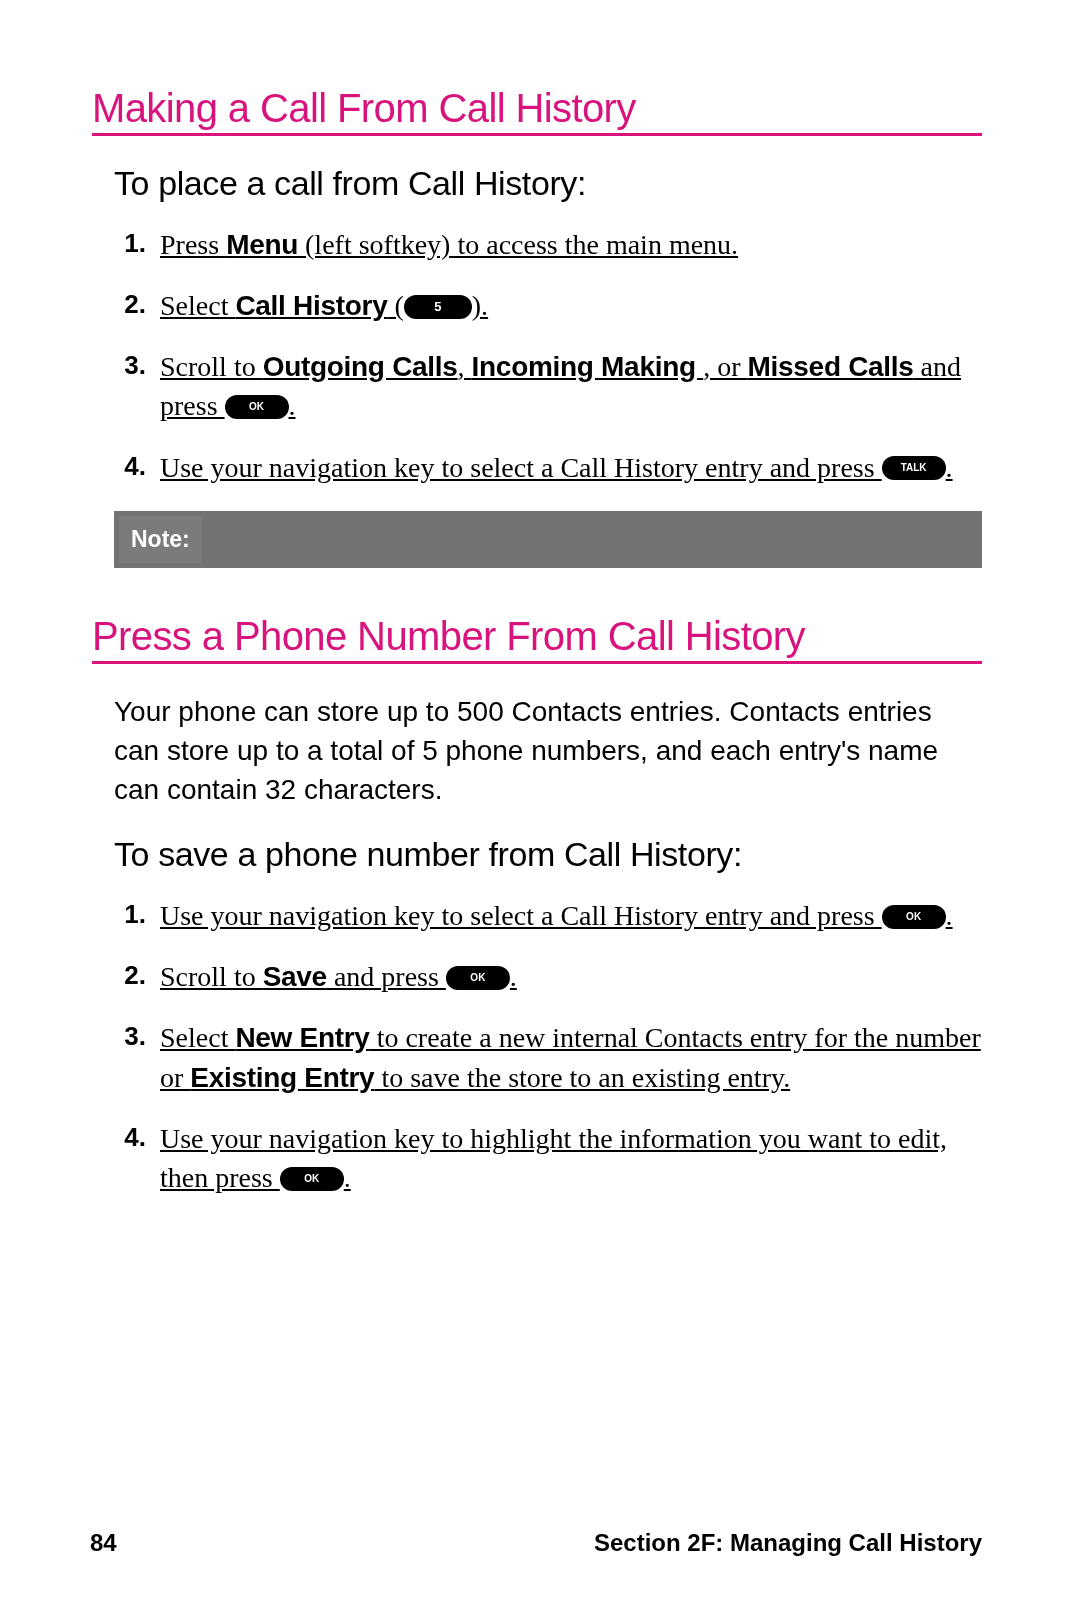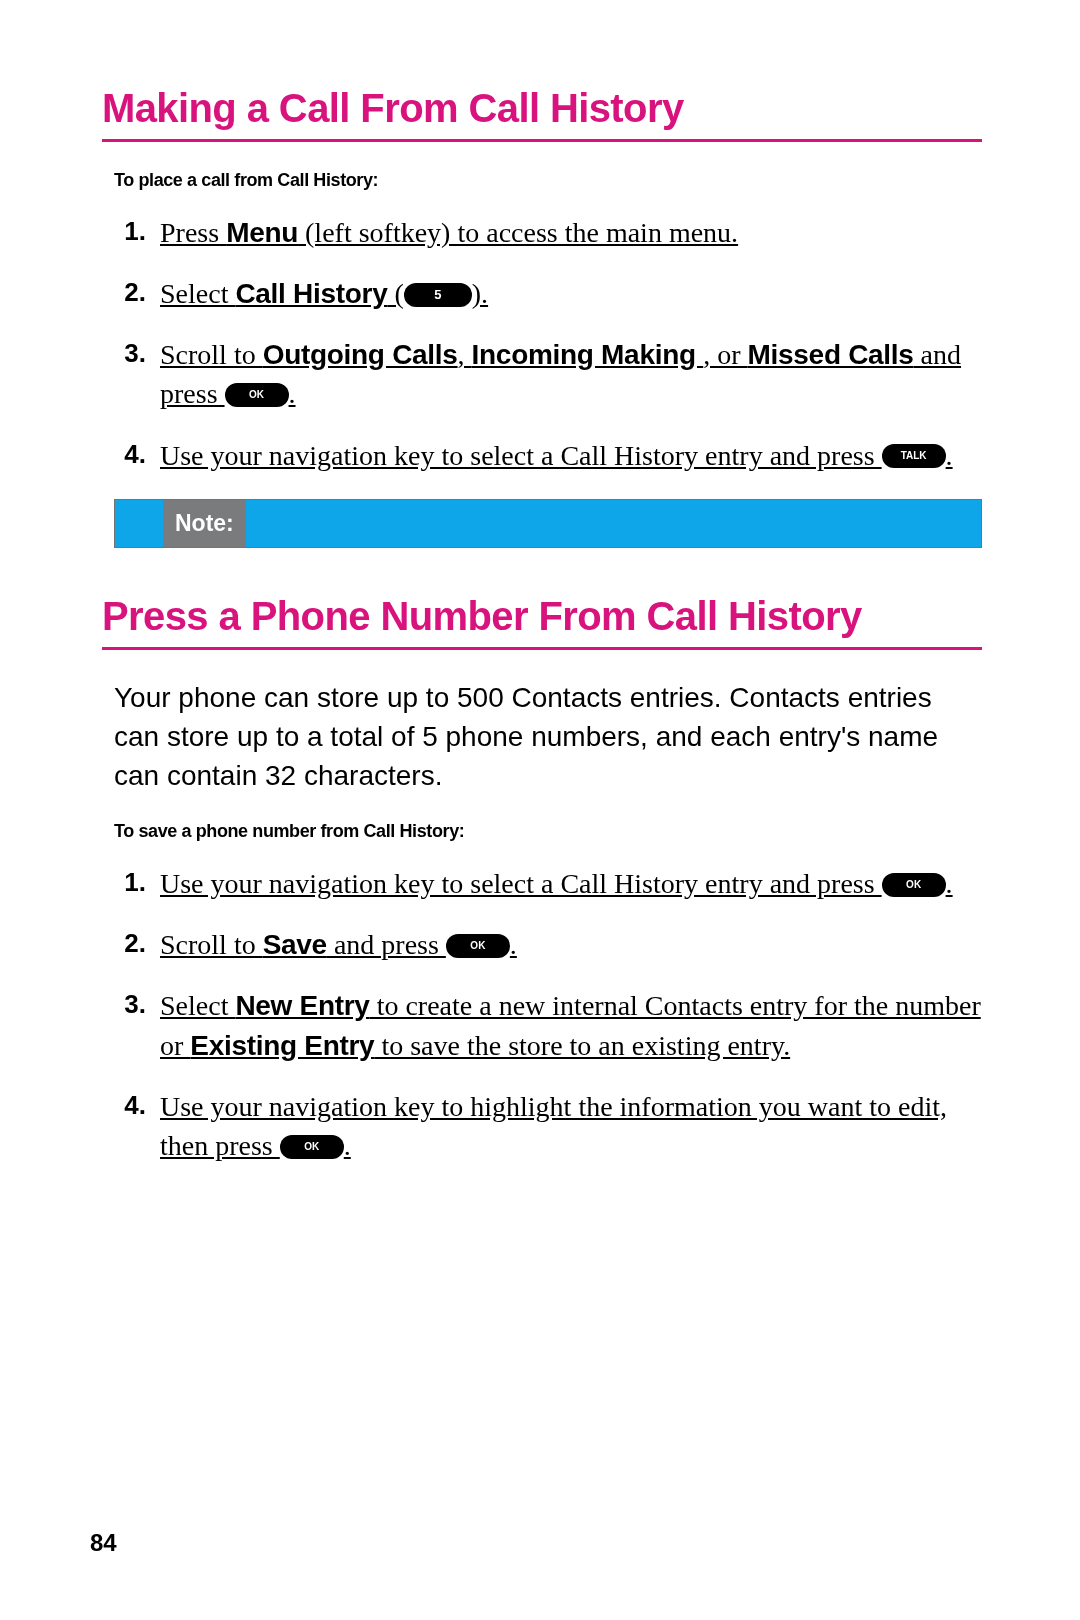--- a/index.html
+++ b/index.html
@@ -7,33 +7,32 @@
     width:1080px; height:1620px;
     background:#fff;
     font-family: Georgia, 'Times New Roman', serif;
     color:#000;
     box-sizing:border-box;
     padding: 84px 98px 60px 90px;
     position:relative;
   }
   h2.section-head {
     font-family: Arial, Helvetica, sans-serif;
-    font-weight:700;
+    font-weight:400;
     color:#d9137d;
     font-size:40px;
     line-height:1.22;
     letter-spacing:-0.6px;
     border-bottom:3px solid #d9137d;
-    padding-bottom:6px;
-    margin:0 0 28px 12px;
+    margin:0 0 28px 2px;
   }
   .subhead {
     font-family: Arial, Helvetica, sans-serif;
-    font-weight:700;
-    font-size:18px;
+    font-weight:400;
+    font-size:34px;
     letter-spacing:-0.4px;
     margin:16px 0 22px 24px;
   }
   ol.steps {
     list-style:none;
     margin:0 0 24px 24px;
     padding:0;
     font-size:28px;
     line-height:1.4;
   }
@@ -72,24 +71,23 @@
     min-width:44px;
     padding:0 10px;
     vertical-align:middle;
     line-height:1;
     position:relative;
     top:-2px;
   }
   .pill.num5 { min-width:48px; font-size:13px; }
   .note-box {
     display:flex;
-    border:1px solid #737373;
+    border:5px solid #737373;
     margin:8px 0 44px 24px;
-    background:#0ea5e9;
-    padding-left:48px;
+    background:#737373;
   }
   .note-label {
     background:#7a7b7c;
     color:#fff;
     font-family: Arial, Helvetica, sans-serif;
     font-weight:700;
     font-size:23px;
     padding:10px 12px;
     flex:0 0 auto;
   }
@@ -182,13 +180,14 @@
   <li>
     <span class="num">4.</span>
     <span class="body">
       <span>Use your navigation key to highlight the information you want to edit, then press </span><span class="pill">OK</span><span>.</span>
     </span>
   </li>
 </ol>
 
 <div class="footer">
   <span>84</span>
+  <span>Section 2F: Managing Call History</span>
 </div>
 
 </body></html>

